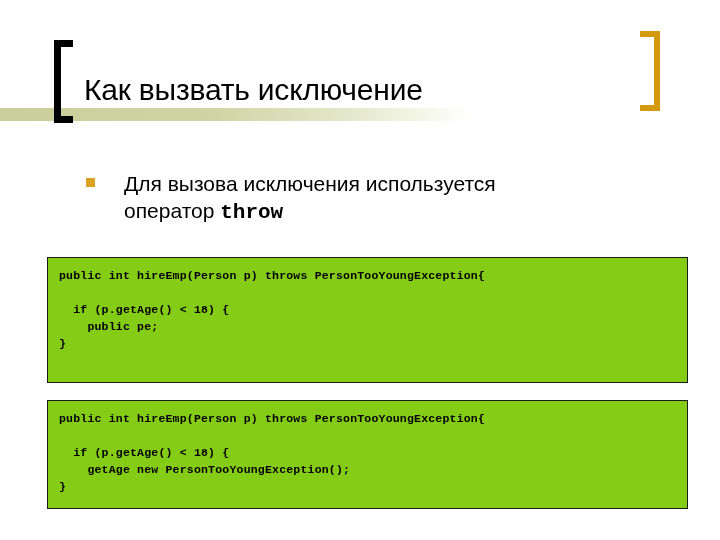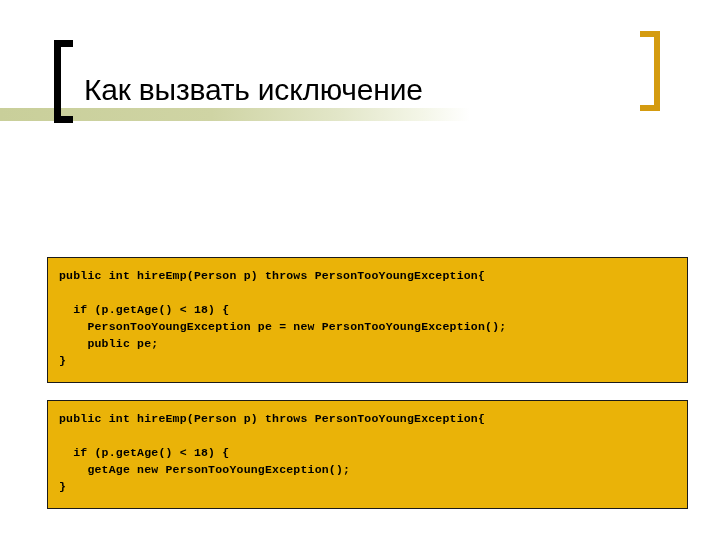--- a/index.html
+++ b/index.html
@@ -103,21 +103,21 @@
     font-weight: bold;
     letter-spacing: 0px;
   }
 
   
   .code-box {
     position: absolute;
     left: 47px;
     width: 641px;
     border: 1px solid #1a1a1a;
-    background: #eab308;
+    background: #84cc16;
     box-sizing: border-box;
     font-family: "Liberation Mono", "DejaVu Sans Mono", monospace;
     font-size: 11.5px;
     line-height: 17px;
     font-weight: bold;
     color: #000000;
     padding: 9px 0 4px 11px;
     white-space: pre;
     letter-spacing: 0.2px;
   }
@@ -132,17 +132,21 @@
 
 <div id="slide">
 
   <div class="olive-band"></div>
 
   <div class="bracket-left"></div>
   <div class="bracket-right"></div>
 
   <div class="slide-title">Как вызвать исключение</div>
 
+  <div class="bullet-row">
+    <span class="bullet-marker"></span>
+    <div class="bullet-text"><span>Для вызова исключения используется оператор </span><span class="kw">throw</span></div>
+  </div>
 
-  <div class="code-box" id="code-box-1"><div class="code-line">public int hireEmp(Person p) throws PersonTooYoungException{</div><div class="code-blank"></div><div class="code-line">  if (p.getAge() &lt; 18) {</div><div class="code-line">    PersonTooYoungException pe = new PersonTooYoungException();</div><div class="code-line">    public pe;</div><div class="code-line">}</div></div>
+  <div class="code-box" id="code-box-1"><div class="code-line">public int hireEmp(Person p) throws PersonTooYoungException{</div><div class="code-blank"></div><div class="code-line">  if (p.getAge() &lt; 18) {</div><div class="code-line">    public pe;</div><div class="code-line">}</div></div>
   <div class="code-box" id="code-box-2"><div class="code-line">public int hireEmp(Person p) throws PersonTooYoungException{</div><div class="code-blank"></div><div class="code-line">  if (p.getAge() &lt; 18) {</div><div class="code-line">    getAge new PersonTooYoungException();</div><div class="code-line">}</div></div>
 
 </div>
 
 </body></html>

